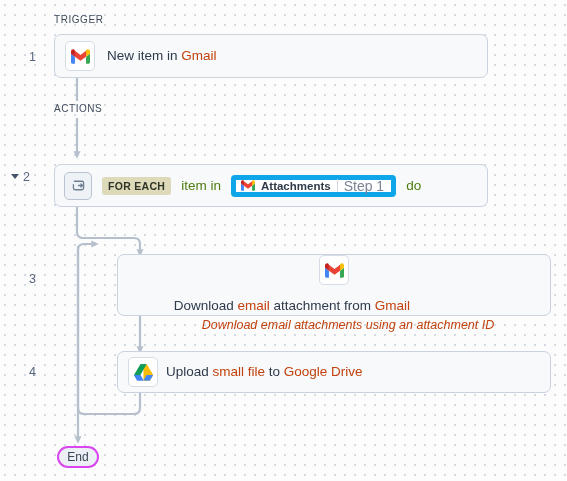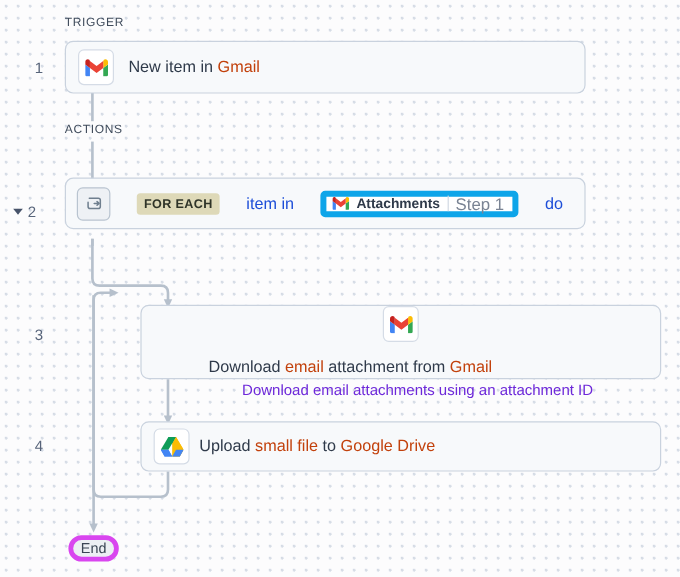--- a/index.html
+++ b/index.html
@@ -118,42 +118,43 @@
   }
 
   .card-text {
     font-size: 13.5px;
     color: #2f3a4a;
     line-height: 1.35;
     white-space: nowrap;
   }
   .card-sub {
     font-size: 12.5px;
-    color: #6d28d9;
+    font-style: italic;
+    color: #c2410c;
     line-height: 1.35;
     white-space: nowrap;
     margin-left: 28px;
   }
   .lnk { color: #c2410c; }
 
   .foreach-badge {
     background: #ded9b8;
     color: #2f3428;
     font-size: 10.5px;
     font-weight: bold;
     letter-spacing: .3px;
     padding: 3px 6px 3px 6px;
     border-radius: 3px;
     white-space: nowrap;
     flex: 0 0 auto;
   }
 
   .kw {
     font-size: 13.5px;
-    color: #1d4ed8;
+    color: #4d7c0f;
     white-space: nowrap;
     flex: 0 0 auto;
   }
 
   .chip {
     display: inline-flex;
     align-items: center;
     border: 5px solid #0ea5e9;
     border-radius: 4px;
     background: #ffffff;
@@ -175,21 +176,21 @@
     background: #d2d9e3;
   }
   .chip-step {
     font-size: 14px;
     color: #7a8494;
     white-space: nowrap;
   }
 
   .end-pill {
     position: absolute;
-    border: 4px solid #d946ef;
+    border: 2px solid #d946ef;
     background: #eceff3;
     border-radius: 11px;
     height: 22px;
     min-width: 42px;
     display: flex;
     align-items: center;
     justify-content: center;
     font-size: 12px;
     color: #3a4554;
     box-sizing: border-box;
@@ -270,21 +271,21 @@
     </span>
     <span class="card-text">
       <span>New item in </span><span class="lnk">Gmail</span>
     </span>
   </div>
 
   <div class="step-num" style="left:-6px; top:170px;">
     <span class="caret"></span><span>2</span>
   </div>
 
-  <div class="card" style="left:54px; top:148px; width:434px; height:43px; padding:0 9px; gap:22px;">
+  <div class="card" style="left:54px; top:164px; width:434px; height:43px; padding:0 9px; gap:10px;">
     <span class="loop-icon-box">
       <svg width="17" height="17" viewBox="0 0 20 20" xmlns="http://www.w3.org/2000/svg">
         <path d="M5.2,5 L14,5 A2,2 0 0 1 16,7 L16,13 A2,2 0 0 1 14,15 L6,15 A2,2 0 0 1 4,13 L4,9" fill="none" stroke="#6f7f8f" stroke-width="1.5" stroke-linecap="round"></path>
         <path d="M10,10 L14.6,10 M12.8,8.2 L14.8,10 L12.8,11.8" fill="none" stroke="#6f7f8f" stroke-width="1.5" stroke-linecap="round" stroke-linejoin="round"></path>
       </svg>
     </span>
 
     <span class="foreach-badge">FOR EACH</span>
 
     <span class="kw">item in</span>

